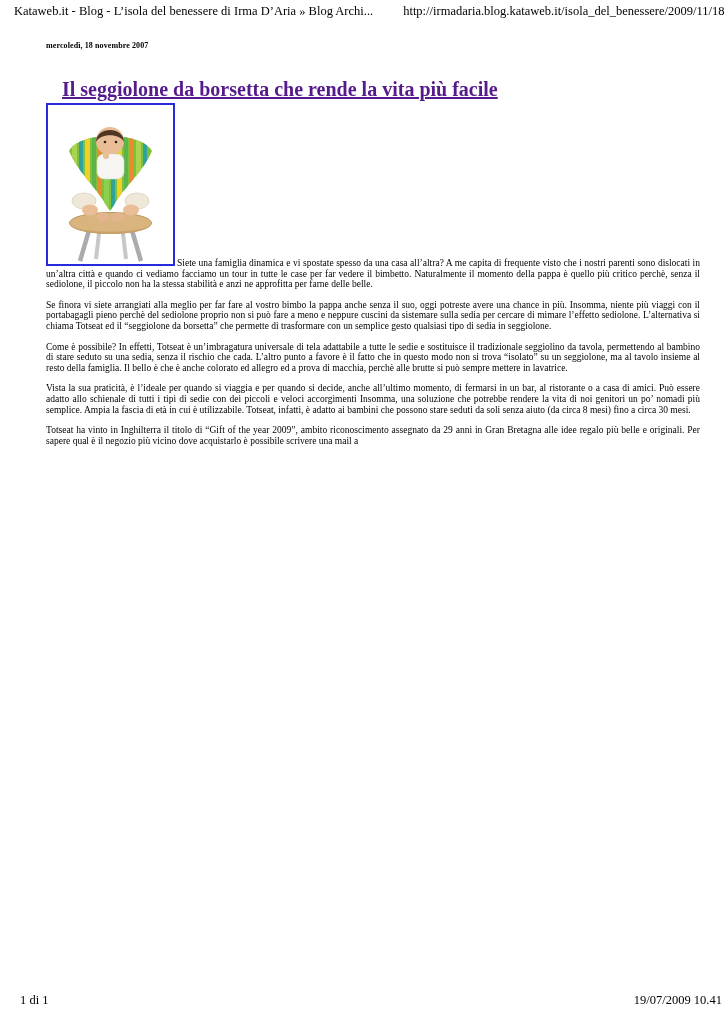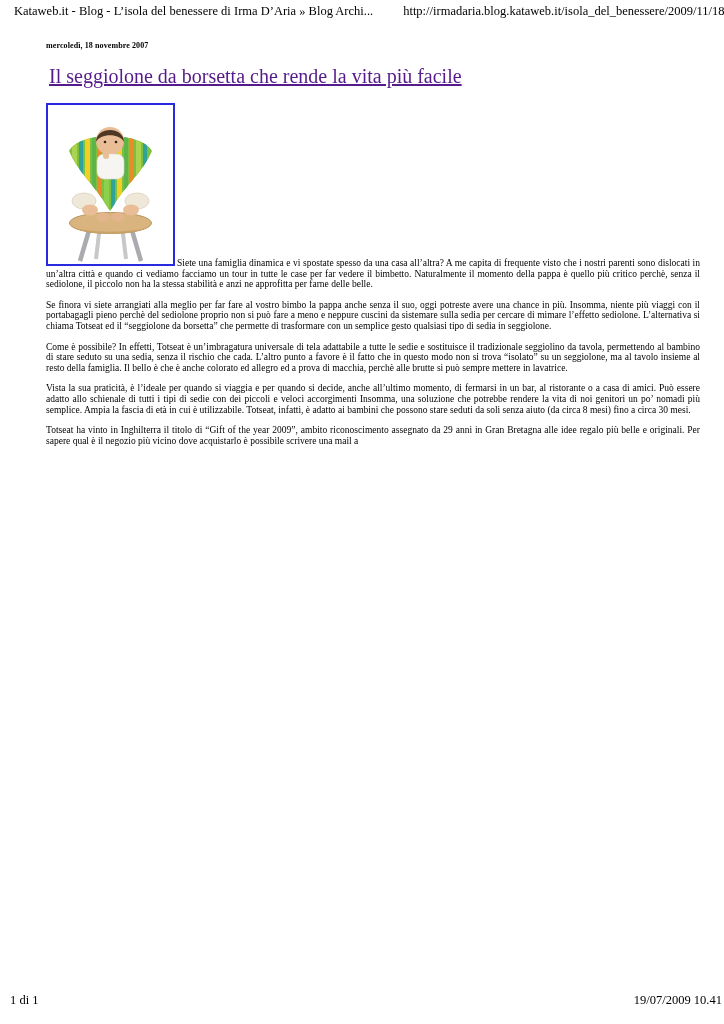--- a/index.html
+++ b/index.html
@@ -16,21 +16,21 @@
     position: absolute; top: 4px; left: 2px; right: 2px;
     display: flex; justify-content: space-between; gap: 30px;
     font-size: 12.5px; line-height: 15px; white-space: nowrap; margin-left: 12px;
   }
   .post-date {
     position: absolute; top: 41px; left: 46px;
     font-size: 8px; font-weight: bold; letter-spacing: 0.1px;
   }
   .post-title {
     position: absolute; top: 61px; left: 46px; right: 24px;
-    margin: 3px; font-size: 20px; line-height: 24px; font-weight: normal;
+    margin: 16px; font-size: 20px; line-height: 24px; font-weight: bold;
   }
   .post-title a {
     color: var(--title_link, #551a8b);
     text-decoration: underline;
     cursor: pointer;
   }
   .article-body {
     position: absolute; top: 103px; left: 46px; width: 654px;
     font-size: 9.5px; line-height: 10.6px; text-align: justify;
   }
@@ -39,21 +39,21 @@
     display: inline-block;
     width: 129px; height: 163px;
     border: 2px solid var(--photo_border, #2929dd);
     background: #ffffff;
     vertical-align: baseline;
     margin-right: 2px;
     cursor: pointer;
   }
   .photo-link svg { display: block; width: 125px; height: 159px; }
   .print-footer {
-    position: absolute; top: 993px; left: 10px; right: 2px;
+    position: absolute; top: 993px; left: 20px; right: 2px;
     display: flex; justify-content: space-between;
     font-size: 12.5px; line-height: 15px; align-items: center;
   }
 </style>
 </head>
 <body>
 
 <header class="print-header">
   <span>Kataweb.it - Blog - L’isola del benessere di Irma D’Aria » Blog Archi...</span>
   <span>http://irmadaria.blog.kataweb.it/isola_del_benessere/2009/11/18/il-seg...</span>

